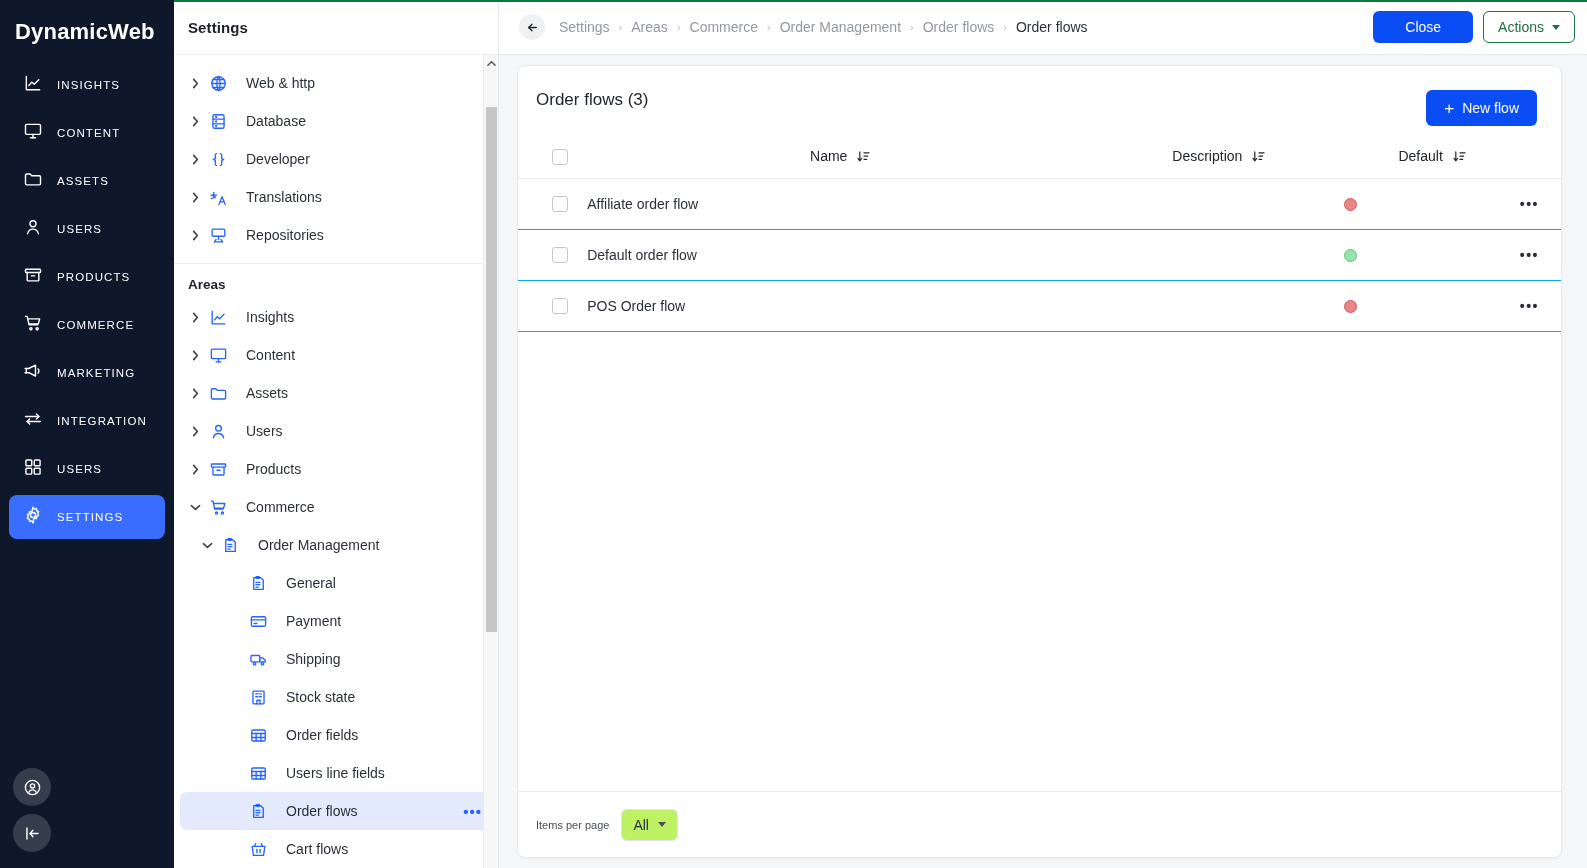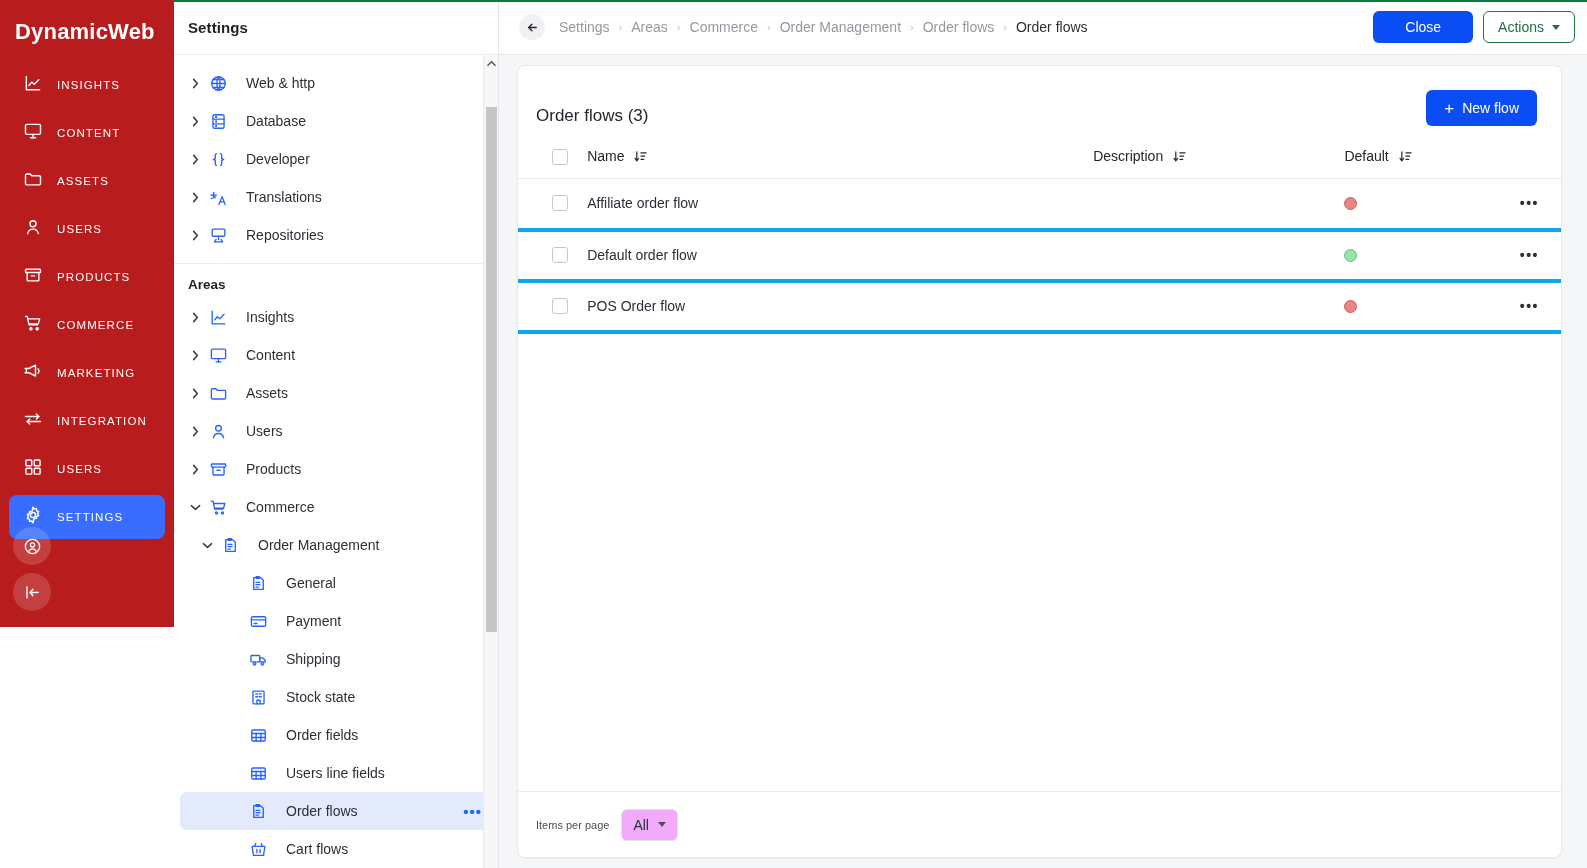--- a/index.html
+++ b/index.html
@@ -12,22 +12,22 @@
   .app { position: relative; width: 1587px; height: 868px; display: flex; }
 
   
   .top-rule {
     position: absolute; left: 174px; top: 0; right: 0; height: 2px;
     background: #0a7a3d; z-index: 40;
   }
 
   
   .primary-nav {
-    width: 174px; flex: 0 0 174px; height: 627px;
-    background: #b91c1c; position: relative;
+    width: 174px; flex: 0 0 174px; height: 868px;
+    background: #0f172a; position: relative;
   }
   .brand {
     color: #fff; font-size: 22px; font-weight: 700; letter-spacing: .2px;
     padding: 19px 0 0 15px; line-height: 1.2;
   }
   .nav-list { margin-top: 18px; padding: 0 9px; }
   .nav-item {
     display: flex; align-items: center; gap: 14px;
     height: 44px; padding: 0 14px; border-radius: 8px;
     color: #ffffff; cursor: pointer; margin-bottom: 4px;
@@ -146,40 +146,40 @@
     border-right: 4px solid transparent; border-top: 5px solid #1f6f43;
   }
 
   .content-wrap { flex: 1; padding: 10px 25px 10px 18px; min-height: 0; display: flex; flex-direction: column; }
   .card {
     background: #fff; border: 1px solid #e7e9eb; border-radius: 8px;
     flex: 1; display: flex; flex-direction: column; min-height: 0;
     box-shadow: 0 1px 2px rgba(16,24,40,.04);
   }
   .card-head {
-    display: flex; align-items: flex-end; padding: 24px 24px 0 18px;
+    display: flex; align-items: flex-start; padding: 24px 24px 0 18px;
   }
   .card-title { font-size: 17px; color: #22262d; }
   .btn-new {
     margin-left: auto; background: #0b4df5; color: #fff; border: none;
     border-radius: 6px; height: 36px; padding: 0 18px; font-size: 14px;
     display: flex; align-items: center; gap: 8px; cursor: pointer;
     font-family: inherit;
   }
   .plus { font-size: 17px; line-height: 1; font-weight: 400; }
 
   table.grid { width: 100%; border-collapse: collapse; margin-top: 14px; }
   table.grid th {
-    text-align: left; font-size: 14px; font-weight: 400; color: #22262d;
+    text-align: center; font-size: 14px; font-weight: 400; color: #22262d;
     padding: 8px 0 12px 0; border-bottom: 1px solid #e9ebed;
     white-space: nowrap;
   }
   table.grid td {
     font-size: 14px; color: #2b3038; padding: 0; height: 51px;
-    border-bottom: 4px solid #0ea5e9; vertical-align: middle;
+    border-bottom: 1px solid #0ea5e9; vertical-align: middle;
   }
   .col-chk { width: 70px; padding-left: 34px !important; }
   .col-name { width: 525px; }
   .col-desc { width: 258px; }
   .col-def { width: 180px; }
   .col-act { }
   .sorti { display: inline-block; margin-left: 6px; vertical-align: -2px; }
   .chk {
     width: 16px; height: 16px; border: 1px solid #c3c7cd; border-radius: 3px;
     background: #fff; cursor: pointer; display: block;
@@ -193,21 +193,21 @@
   }
   .grid-filler { flex: 1; }
   .card-foot {
     border-top: 1px solid #e9ebed; height: 66px; flex: 0 0 66px;
     display: flex; align-items: center; padding-left: 18px; gap: 12px;
   }
   .foot-lbl { font-size: 11px; color: #4b5058; }
   .per-page {
     border: 1px solid #dfe2e6; border-radius: 6px; height: 32px;
     min-width: 56px; padding: 0 11px; display: flex; align-items: center;
-    gap: 9px; font-size: 14px; color: #2b3038; cursor: pointer; background:#f0abfc;
+    gap: 9px; font-size: 14px; color: #2b3038; cursor: pointer; background:#bef264;
   }
 </style>
 </head>
 <body>
 
 <div class="app">
 
   <div class="top-rule"></div>
 
   <nav class="primary-nav">

